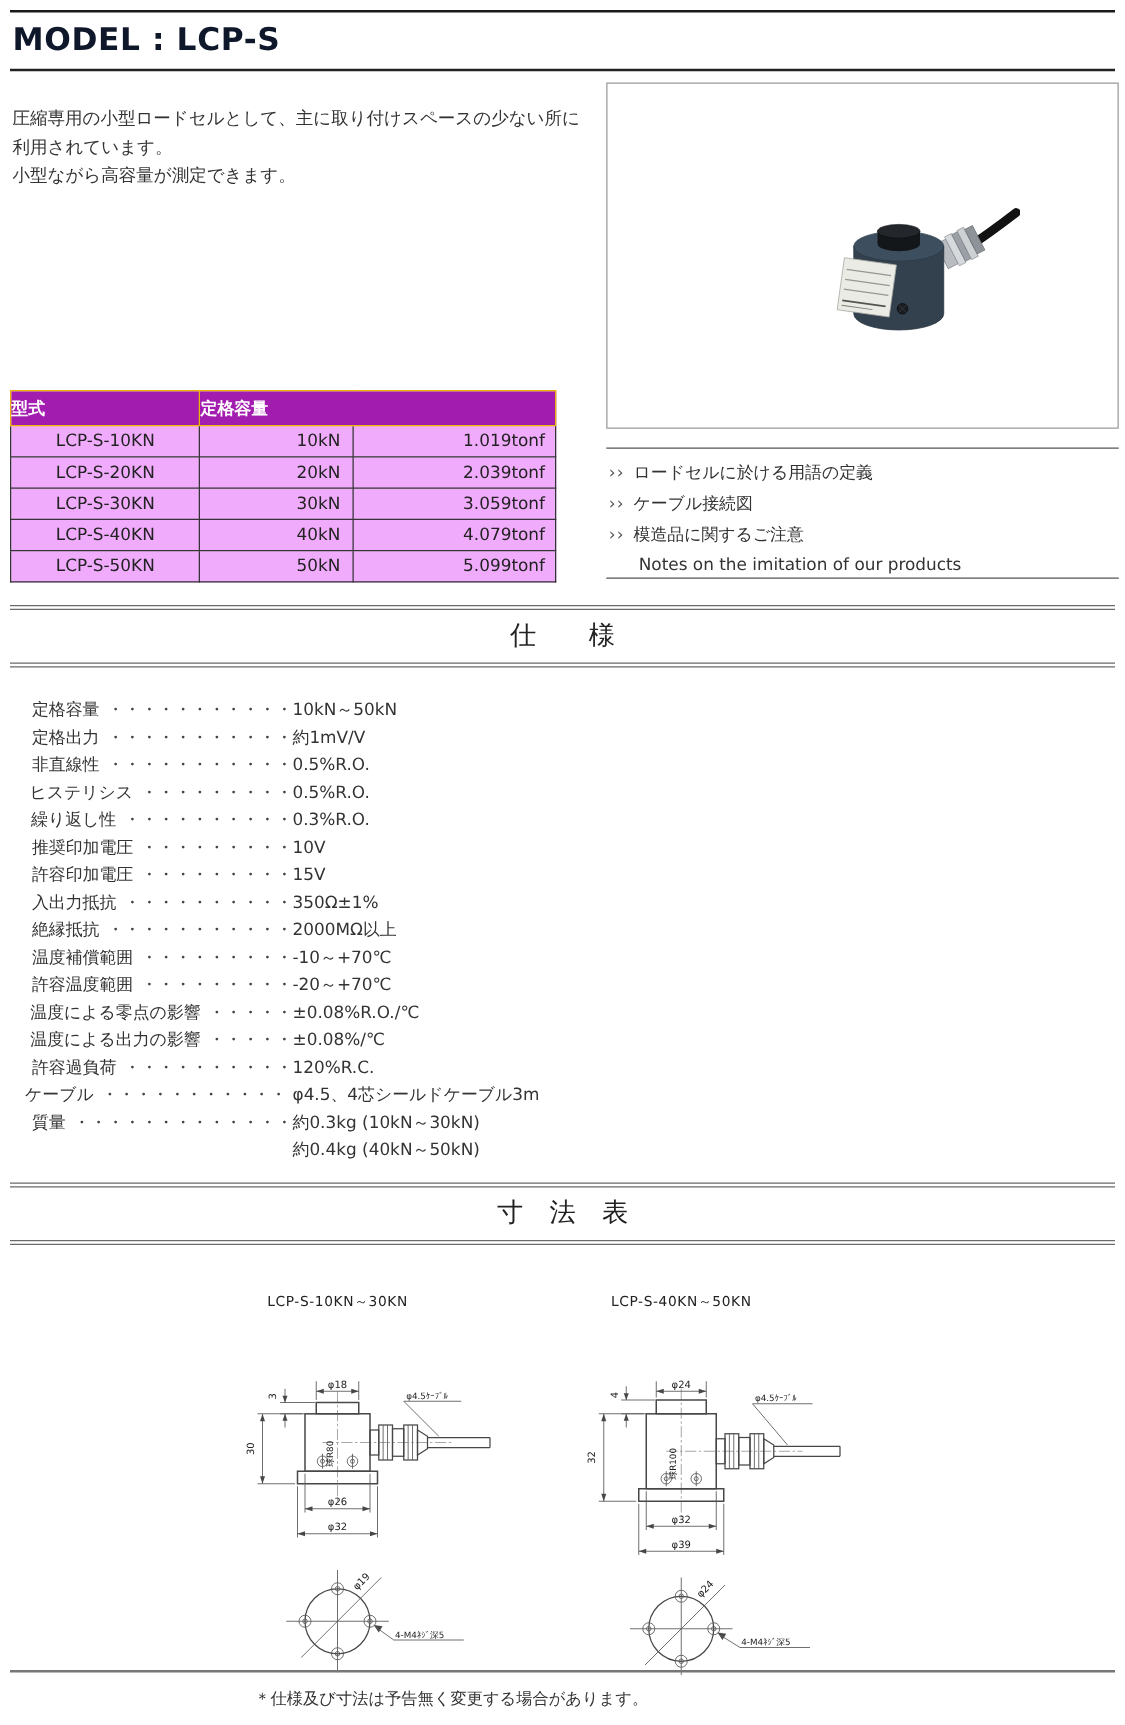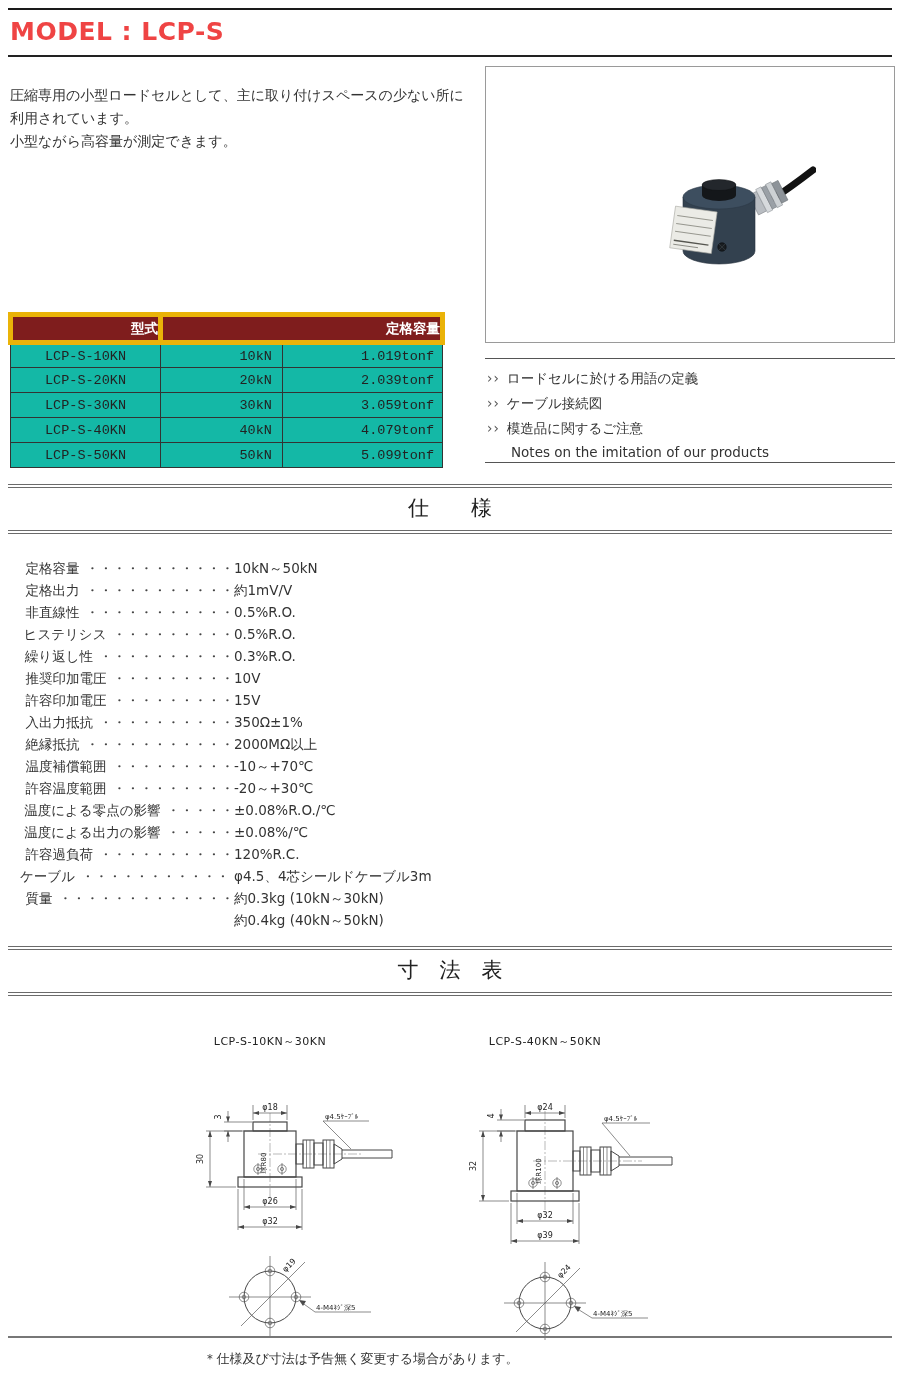--- a/index.html
+++ b/index.html
@@ -3,30 +3,30 @@
 <meta charset="utf-8">
 <style>
   * { margin:0; padding:0; box-sizing:border-box; }
   html,body { background:#fff; }
   body { font-family:"DejaVu Sans","Liberation Sans",sans-serif; color:#333; }
   #page { position:relative; width:900px; height:1380px; background:#fff; overflow:hidden; }
 
   
   .title-block { position:absolute; left:8px; right:8px; top:8px;
     border-top:2px solid #1a1a1a; border-bottom:2px solid #222; padding:7px 2px 9px 2px; }
-  .title-block h1 { font-size:25px; font-weight:bold; color:#ef4444; letter-spacing:0.5px; }
+  .title-block h1 { font-size:25px; font-weight:bold; color:#0f172a; letter-spacing:0.5px; }
 
   
   .intro { position:absolute; left:10px; top:84px; width:455px; font-size:14px; line-height:23px; color:#333; }
   .intro p { margin:0; }
 
   
   .cap-table { position:absolute; left:8px; top:312px; width:437px; border-collapse:collapse; font-size:13.5px; color:#222; }
-  .cap-table th { background:#7f1d1d; color:#fff; font-weight:bold; border:5px solid #eab308; height:28px; text-align:right; }
-  .cap-table td { border:1px solid #333; height:25px; background:#14b8a6;font-family:Liberation Mono, monospace; }
+  .cap-table th { background:#a21caf; color:#fff; font-weight:bold; border:1px solid #eab308; height:28px; text-align:left; }
+  .cap-table td { border:1px solid #333; height:25px; background:#f0abfc; }
   .cap-table td.c-model { width:149px; text-align:center; }
   .cap-table td.c-kn { width:121px; text-align:right; padding-right:10px;margin-top:12px; }
   .cap-table td.c-tonf { width:159px; text-align:right; padding-right:8px; }
 
   
   .photo-frame { position:absolute; left:485px; top:66px; width:410px; height:277px; border:1px solid #9a9a9a; background:#fff; }
   .photo-frame svg { position:absolute; left:140px; top:78px; }
   .rule-thin { position:absolute; height:0; border-top:1px solid #555; }
   .links { position:absolute; left:487px; top:366px; width:408px; font-size:13.5px; color:#333; }
   .link-row { line-height:25px; cursor:pointer; }
@@ -199,21 +199,21 @@
     <div class="spec-row">
         <span class="spec-left"><span>絶縁抵抗</span><span class="spec-dots">・・・・・・・・・・・</span></span>
         <span class="spec-value">2000MΩ以上</span>
       </div>
     <div class="spec-row">
         <span class="spec-left"><span>温度補償範囲</span><span class="spec-dots">・・・・・・・・・</span></span>
         <span class="spec-value">-10～+70℃</span>
       </div>
     <div class="spec-row">
         <span class="spec-left"><span>許容温度範囲</span><span class="spec-dots">・・・・・・・・・</span></span>
-        <span class="spec-value">-20～+30℃</span>
+        <span class="spec-value">-20～+70℃</span>
       </div>
     <div class="spec-row">
         <span class="spec-left"><span>温度による零点の影響</span><span class="spec-dots">・・・・・</span></span>
         <span class="spec-value">±0.08%R.O./℃</span>
       </div>
     <div class="spec-row">
         <span class="spec-left"><span>温度による出力の影響</span><span class="spec-dots">・・・・・</span></span>
         <span class="spec-value">±0.08%/℃</span>
       </div>
     <div class="spec-row">

